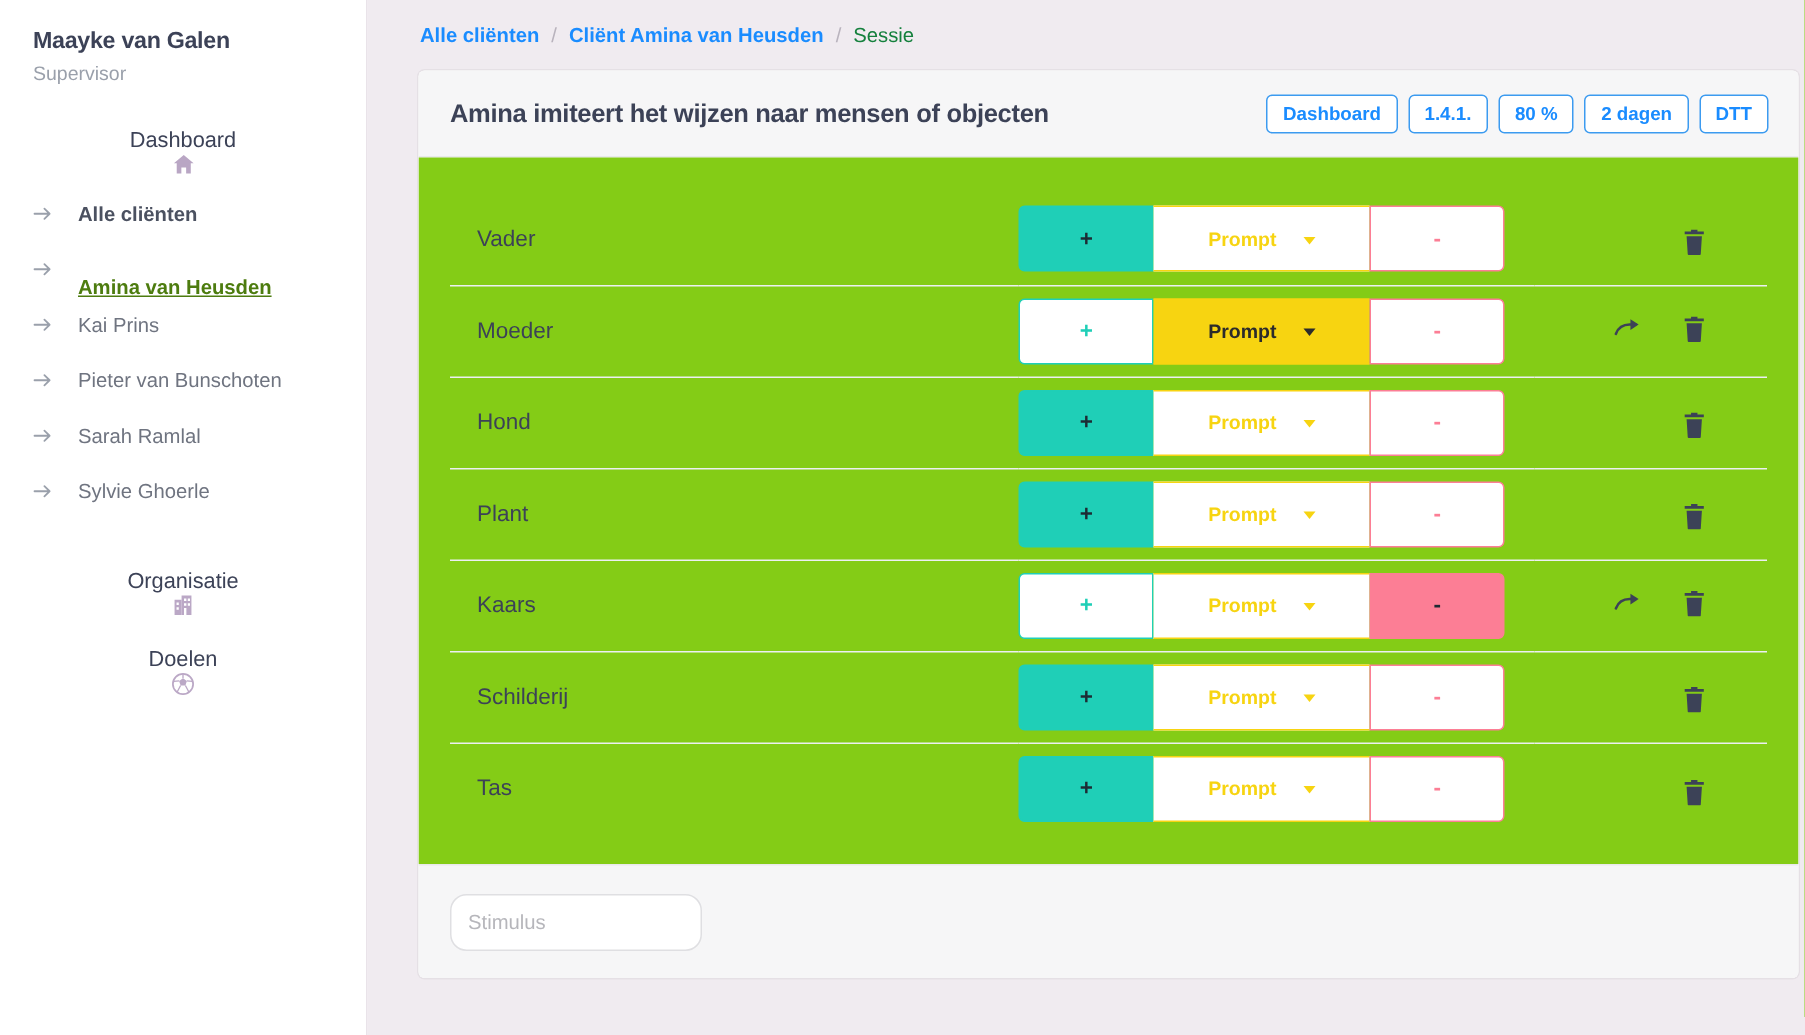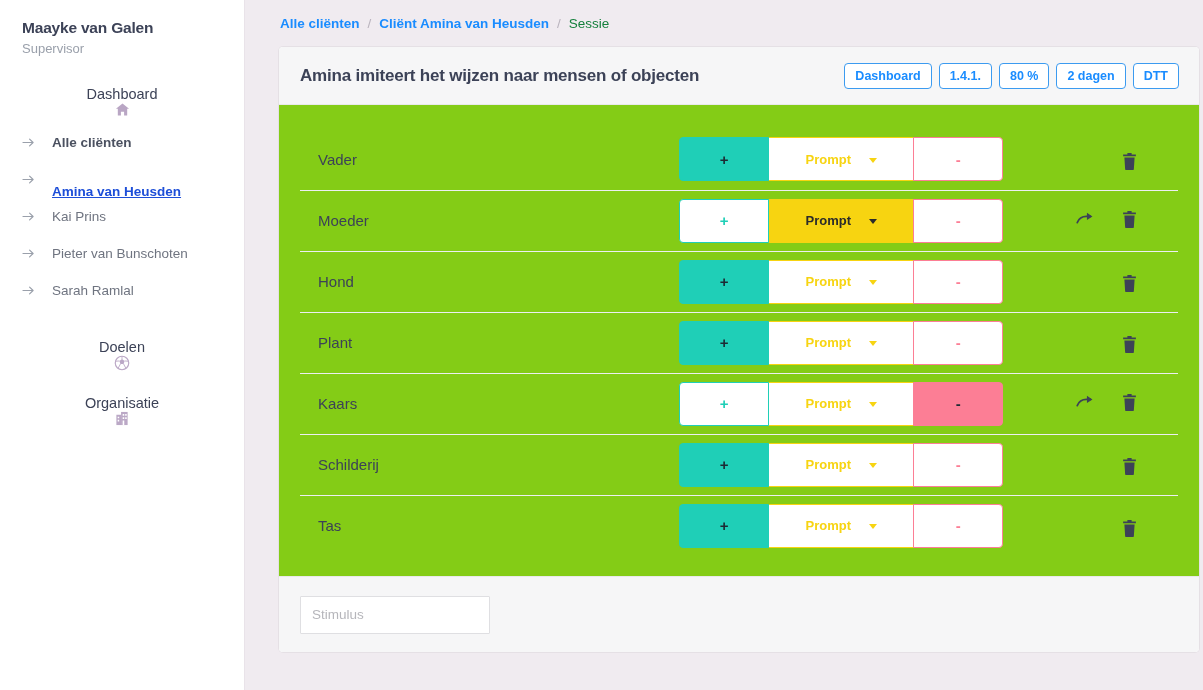--- a/index.html
+++ b/index.html
@@ -85,21 +85,21 @@
     display: flex;
     align-items: center;
   }
   .sub-item .sub-label {
     font-size: 13.5px;
     color: #6f7480;
   }
   .sub-item.bold .sub-label { font-weight: bold; color: #4b5160; }
   .sub-item.current .sub-label {
     font-weight: bold;
-    color: #1d4ed8;
+    color: #4d7c0f;
     text-decoration: underline;
     margin-top: 24px;
   }
 
   
   .main {
     flex: 1;
     padding: 11px 13px 0 34px;
     overflow: hidden;
   }
@@ -249,24 +249,24 @@
 
   .card-footer {
     border-top: 1px solid #e9e9ea;
     background: #f6f6f7;
     height: 76px;
     display: flex;
     align-items: center;
     padding: 0 21px;
   }
   .stimulus-input {
-    width: 190px;
+    width: 168px;
     height: 38px;
     border: 1px solid #dfdfe2;
-    border-radius: 1px;
+    border-radius: 11px;
     background: #fff;
     padding: 0 11px;
     font-family: "Liberation Sans", sans-serif;
     font-size: 13.5px;
     color: #3c4257;
     outline: none;
   }
   .stimulus-input::placeholder { color: #b6b6bb; }
 
   .spacer { flex: 1; }
@@ -341,43 +341,51 @@
         <span class="sub-label">Pieter van Bunschoten</span>
       </div>
       <div class="sub-item">
         <span class="arrow">
           <svg width="13" height="11" viewBox="0 0 14 12">
               <path fill="none" stroke="#9aa0ab" stroke-width="1.3" stroke-linecap="round" stroke-linejoin="round" d="M1 6h11M8.2 2.3 12 6l-3.8 3.7"></path>
             </svg>
         </span>
         <span class="sub-label">Sarah Ramlal</span>
       </div>
+      <div class="sub-item">
+        <span class="arrow">
+          <svg width="13" height="11" viewBox="0 0 14 12">
+              <path fill="none" stroke="#9aa0ab" stroke-width="1.3" stroke-linecap="round" stroke-linejoin="round" d="M1 6h11M8.2 2.3 12 6l-3.8 3.7"></path>
+            </svg>
+        </span>
+        <span class="sub-label">Sylvie Ghoerle</span>
+      </div>
+    </div>
+
+    <div class="nav-section" style="margin-top:34px;">
+      <span class="nav-label">Organisatie</span>
+      <span class="nav-icons">
+        <span class="icon">
+          <svg width="14" height="15" viewBox="0 0 14 16">
+            <path fill="#bba8c6" d="M1 4h5v11H1z"></path>
+            <path fill="#bba8c6" d="M6 1h7v14H6z"></path>
+            <path fill="#ffffff" d="M2.4 6h1.6v1.8H2.4zM7.7 3.2h1.7V5H7.7zM10.4 3.2h1.6V5h-1.6zM7.7 6.6h1.7v1.8H7.7zM10.4 6.6h1.6v1.8h-1.6zM2.4 9.4h1.6v1.8H2.4zM7.7 10h1.7v5H7.7z"></path>
+          </svg>
+        </span>
+      </span>
     </div>
 
     <div class="nav-section" style="margin-top:30px;">
       <span class="nav-label">Doelen</span>
       <span class="nav-icons">
         <span class="icon">
           <svg width="16" height="16" viewBox="0 0 18 18">
             <circle cx="9" cy="9" r="7.6" fill="none" stroke="#bba8c6" stroke-width="1.3"></circle>
             <path fill="#bba8c6" d="M9 4.6 11.9 6.7 10.8 10.1H7.2L6.1 6.7z"></path>
             <path stroke="#bba8c6" stroke-width="1" d="M9 1.4V4.6M2 7 6.1 6.7M16 7 11.9 6.7M4.6 15 7.2 10.1M13.4 15 10.8 10.1"></path>
-          </svg>
-        </span>
-      </span>
-    </div>
-
-    <div class="nav-section" style="margin-top:34px;">
-      <span class="nav-label">Organisatie</span>
-      <span class="nav-icons">
-        <span class="icon">
-          <svg width="14" height="15" viewBox="0 0 14 16">
-            <path fill="#bba8c6" d="M1 4h5v11H1z"></path>
-            <path fill="#bba8c6" d="M6 1h7v14H6z"></path>
-            <path fill="#ffffff" d="M2.4 6h1.6v1.8H2.4zM7.7 3.2h1.7V5H7.7zM10.4 3.2h1.6V5h-1.6zM7.7 6.6h1.7v1.8H7.7zM10.4 6.6h1.6v1.8h-1.6zM2.4 9.4h1.6v1.8H2.4zM7.7 10h1.7v5H7.7z"></path>
           </svg>
         </span>
       </span>
     </div>
   </aside>
 
   <main class="main">
 
     <nav class="breadcrumb">
       <a href="#">Alle cliënten</a>

